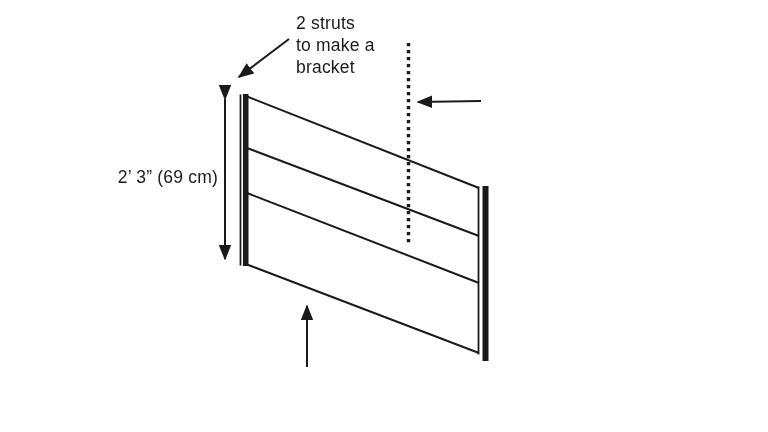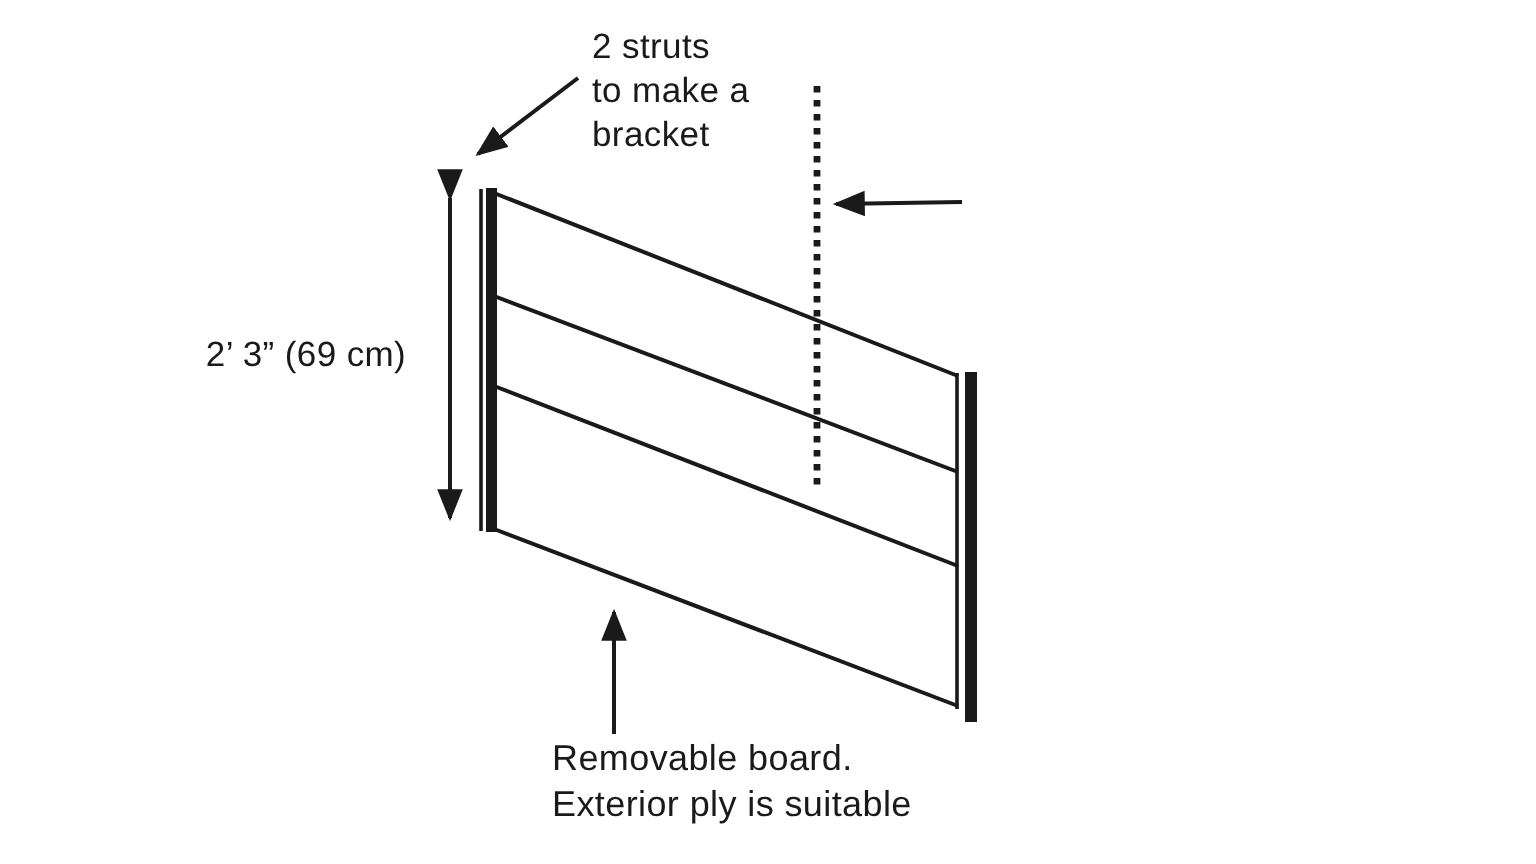--- a/index.html
+++ b/index.html
@@ -37,21 +37,21 @@
     line-height:22px;
   }
   .label-corner{
     left:437px; top:114px;
     font-size:17.5px;
     line-height:24px;
   }
   .label-dimension{
     left:88px; top:166px;
     width:130px;
-    text-align:center;
+    text-align:right;
     font-size:17.5px;
     line-height:22px;
   }
   .label-removable{
     left:276px; top:368px;
     font-size:18px;
     line-height:23px;
   }
 </style>
 </head>
@@ -94,15 +94,13 @@
     <line x1="307" y1="367" x2="307" y2="306" stroke="var(--ink)" stroke-width="2" marker-end="url(#arrow)"></line>
   </svg>
 
   <div class="label label-struts">2 struts
 to make a
 bracket</div>
 
 
   <div class="label label-dimension">2’ 3” (69 cm)</div>
 
-  <div class="label label-removable">Removable board.
-Exterior ply is suitable</div>
 </div>
 
 </body></html>

